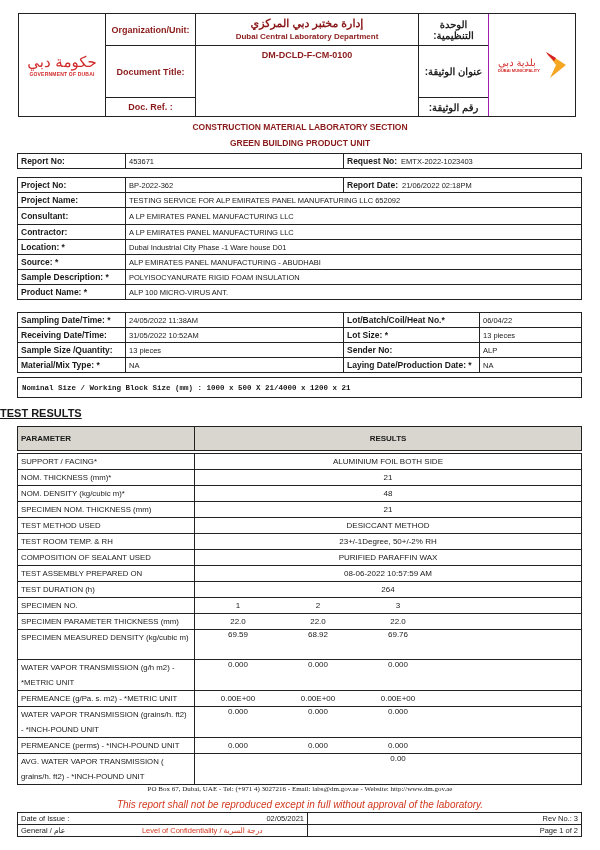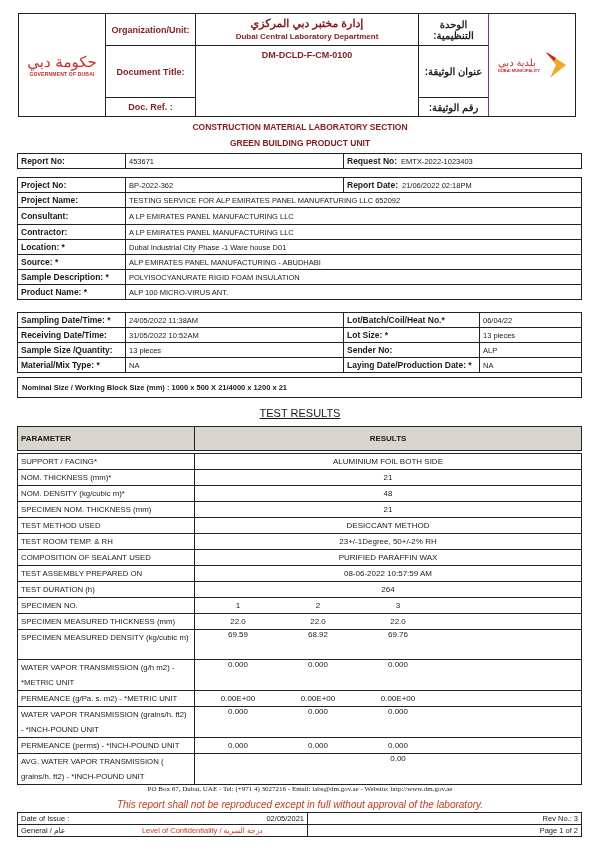--- a/index.html
+++ b/index.html
@@ -37,23 +37,23 @@
   
   table { border-collapse: collapse; position: absolute; left: 17px; width: 565px; table-layout: fixed; }
   table.boxed { border: 1.5px solid #222; }
   td, th { border: 1px solid #222; font-size: 8px; padding: 0 3px; height: 15px; vertical-align: middle; overflow: hidden; white-space: nowrap; }
   td.k { font-weight: bold; font-size: 8.5px; }
   td.v { font-size: 7.5px; }
   .inline-k { font-weight: bold; font-size: 8.5px; }
   .inline-v { font-size: 7.5px; margin-left: 4px; }
 
   .nominal { position: absolute; left: 17px; top: 377px; width: 565px; height: 21px; border: 1.5px solid #222; font-size: 7.5px; font-weight: bold; padding: 0 4px; display: flex; align-items: center; }
-  .nominal span { font-family: Liberation Sans, sans-serif; }
-
-  .tr-title { position: absolute; top: 407px; left: 0; width: 600px; text-align: center; font-size: 11px; font-weight: normal; text-decoration: underline; }
+  .nominal span { font-family: Liberation Mono, monospace; }
+
+  .tr-title { position: absolute; top: 407px; left: 0; width: 600px; font-size: 11px; font-weight: bold; text-decoration: underline; }
 
   
   .res-head { top: 426px; }
   .res-head td { background: #d9d6d0; height: 24px; font-weight: bold; font-size: 8px; }
   .res td { font-size: 8px; height: 15px; }
   .res td.p { font-size: 7.8px; white-space: normal; line-height: 15px; }
   .res td.c { text-align: center; }
   .res td.tall { height: 30px; vertical-align: top; }
   .tri { display: flex; width: 240px; }
   .tri span { width: 80px; text-align: center; }
@@ -263,21 +263,21 @@
         <td class="p">SPECIMEN NO.</td>
         <td>
           <div class="tri">
             <span>1</span>
             <span>2</span>
             <span>3</span>
           </div>
         </td>
       </tr>
   <tr>
-        <td class="p">SPECIMEN MEASURED THICKNESS (mm)</td>
+        <td class="p">SPECIMEN PARAMETER THICKNESS (mm)</td>
         <td>
           <div class="tri">
             <span>22.0</span>
             <span>22.0</span>
             <span>22.0</span>
           </div>
         </td>
       </tr>
   <tr>
         <td class="p tall">SPECIMEN MEASURED DENSITY (kg/cubic m)</td>

